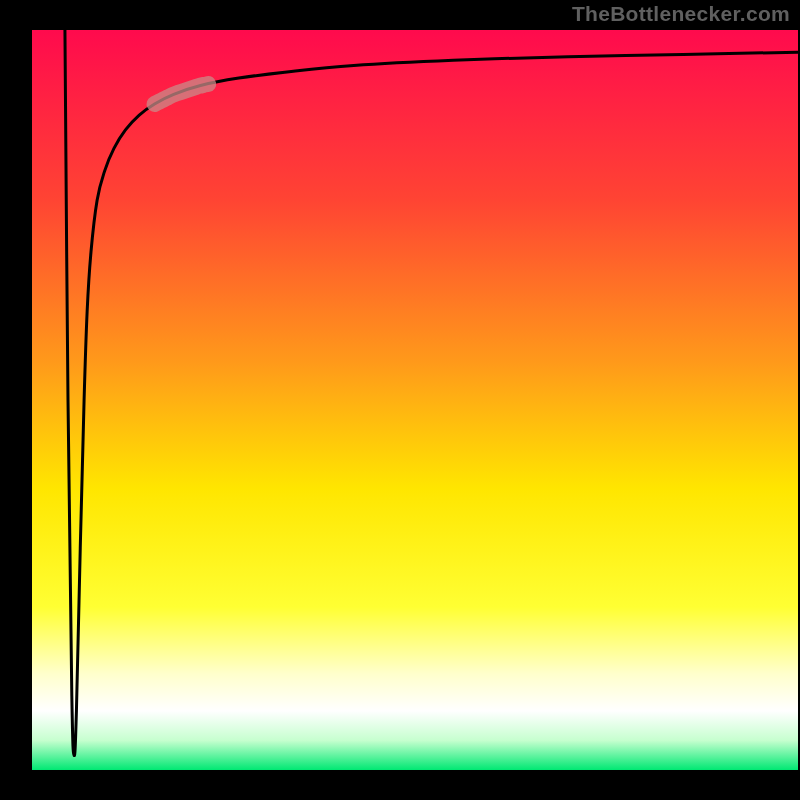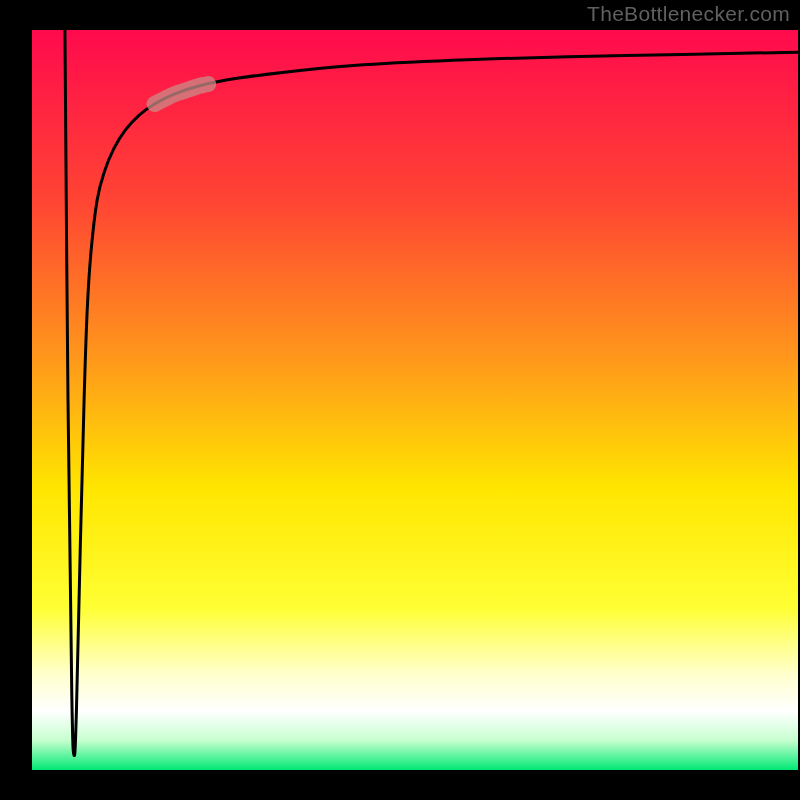--- a/index.html
+++ b/index.html
@@ -16,21 +16,21 @@
     width: 800px;
     height: 800px;
   }
   .attribution {
     position: absolute;
     top: 2px;
     right: 10px;
     font-size: 21px;
     color: #606060;
     letter-spacing: 0.3px;
-    font-weight: 400;
+    font-weight: 700;
     z-index: 10;
   }
   svg.plot {
     position: absolute;
     left: 0;
     top: 0;
     width: 800px;
     height: 800px;
     display: block;
   }

